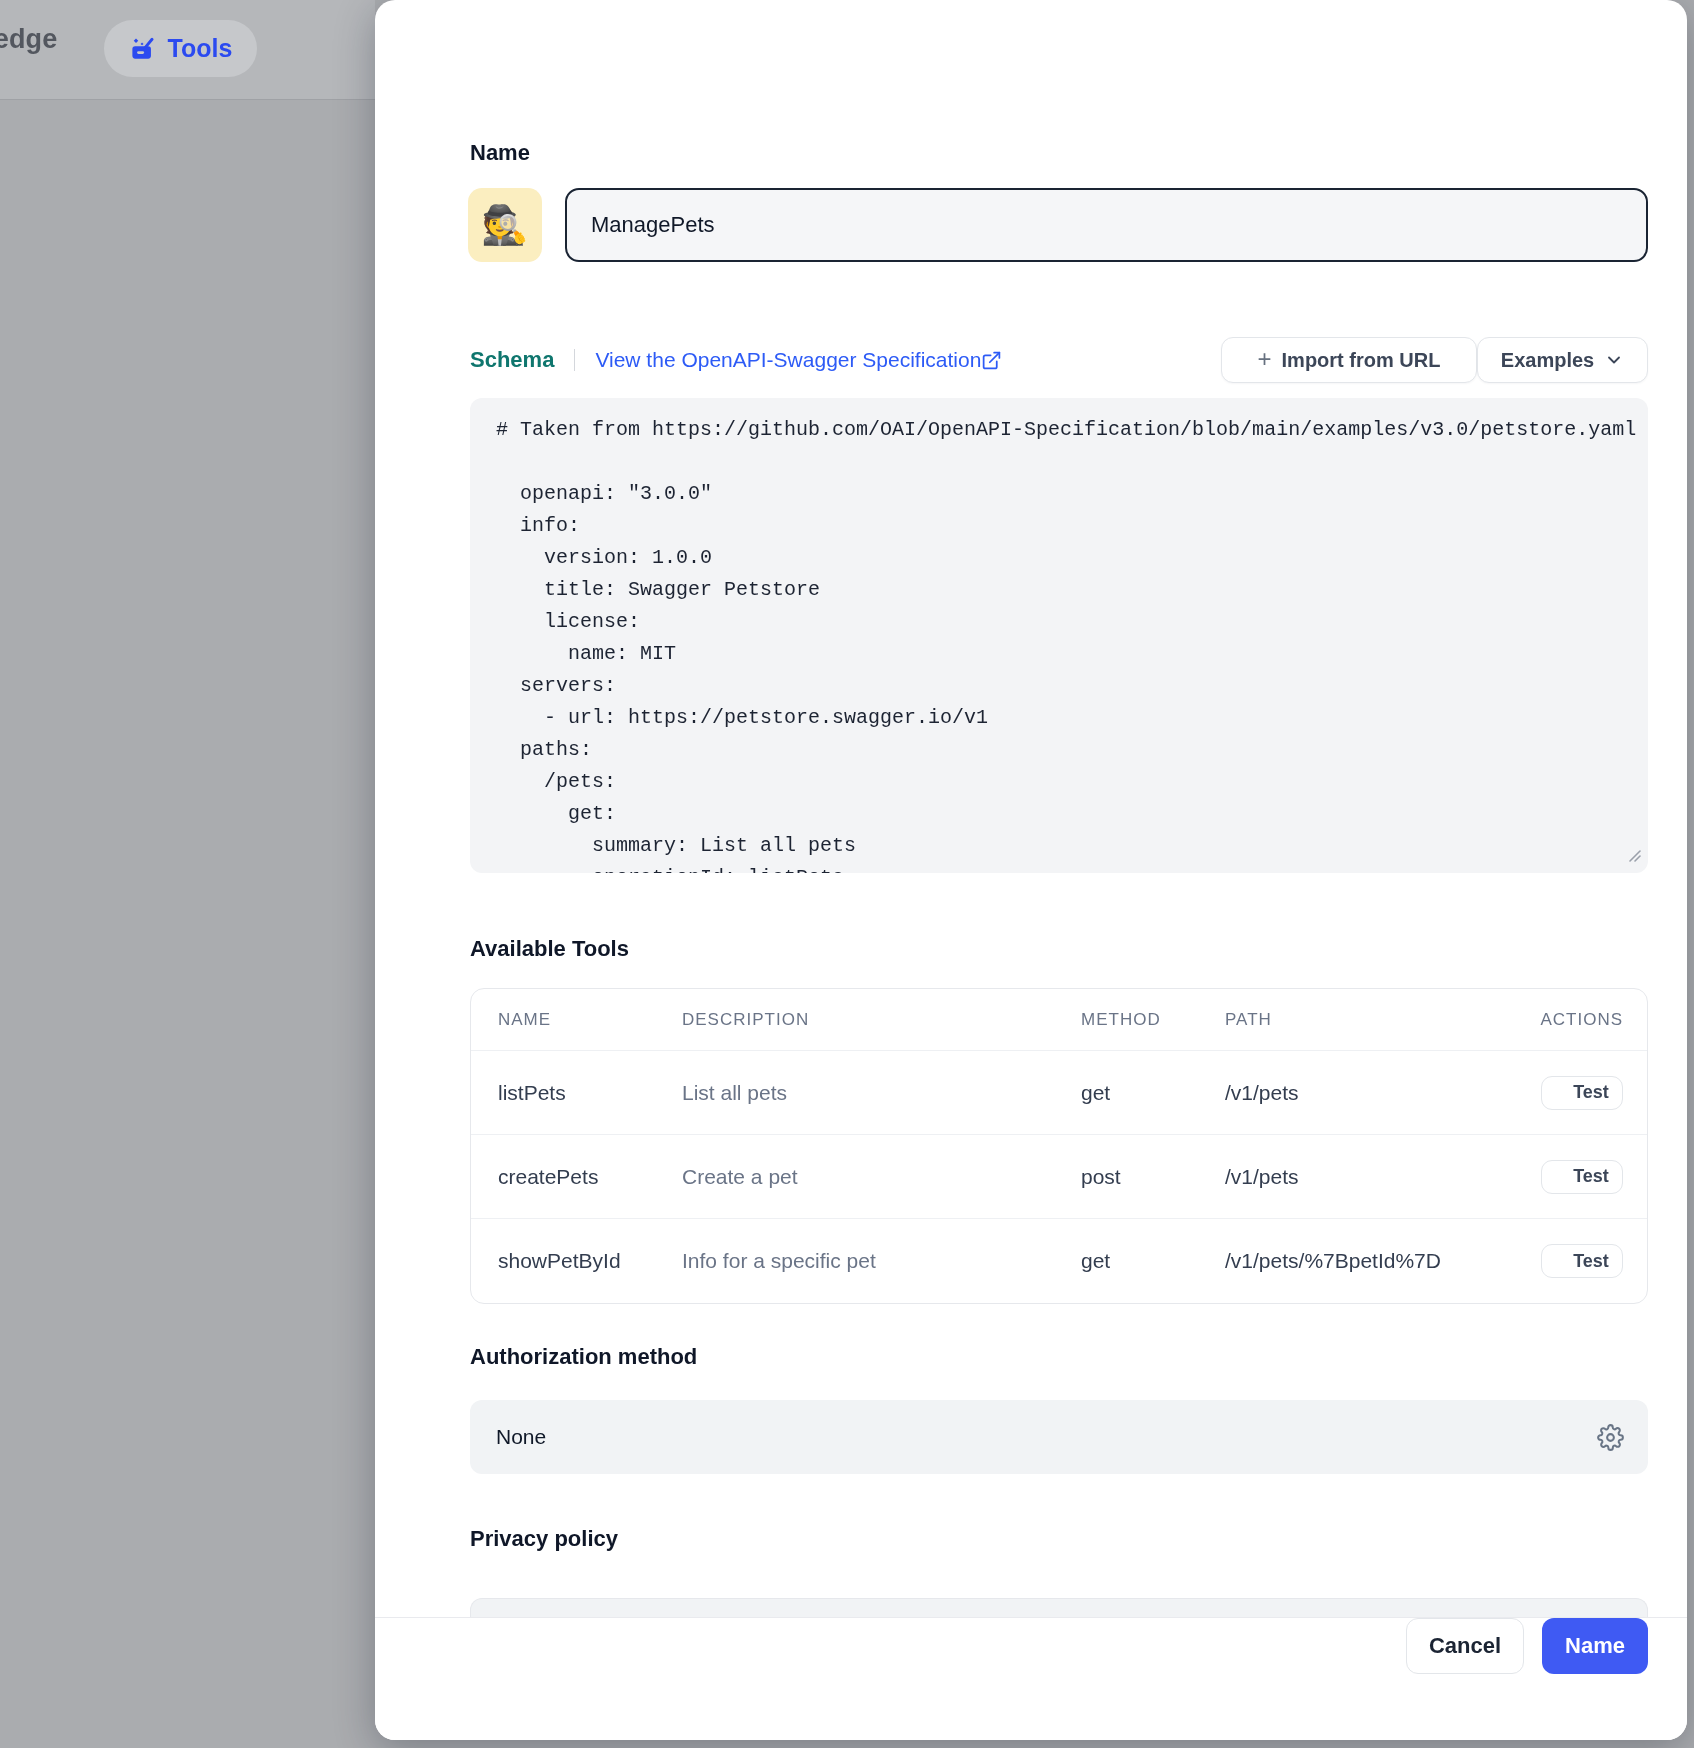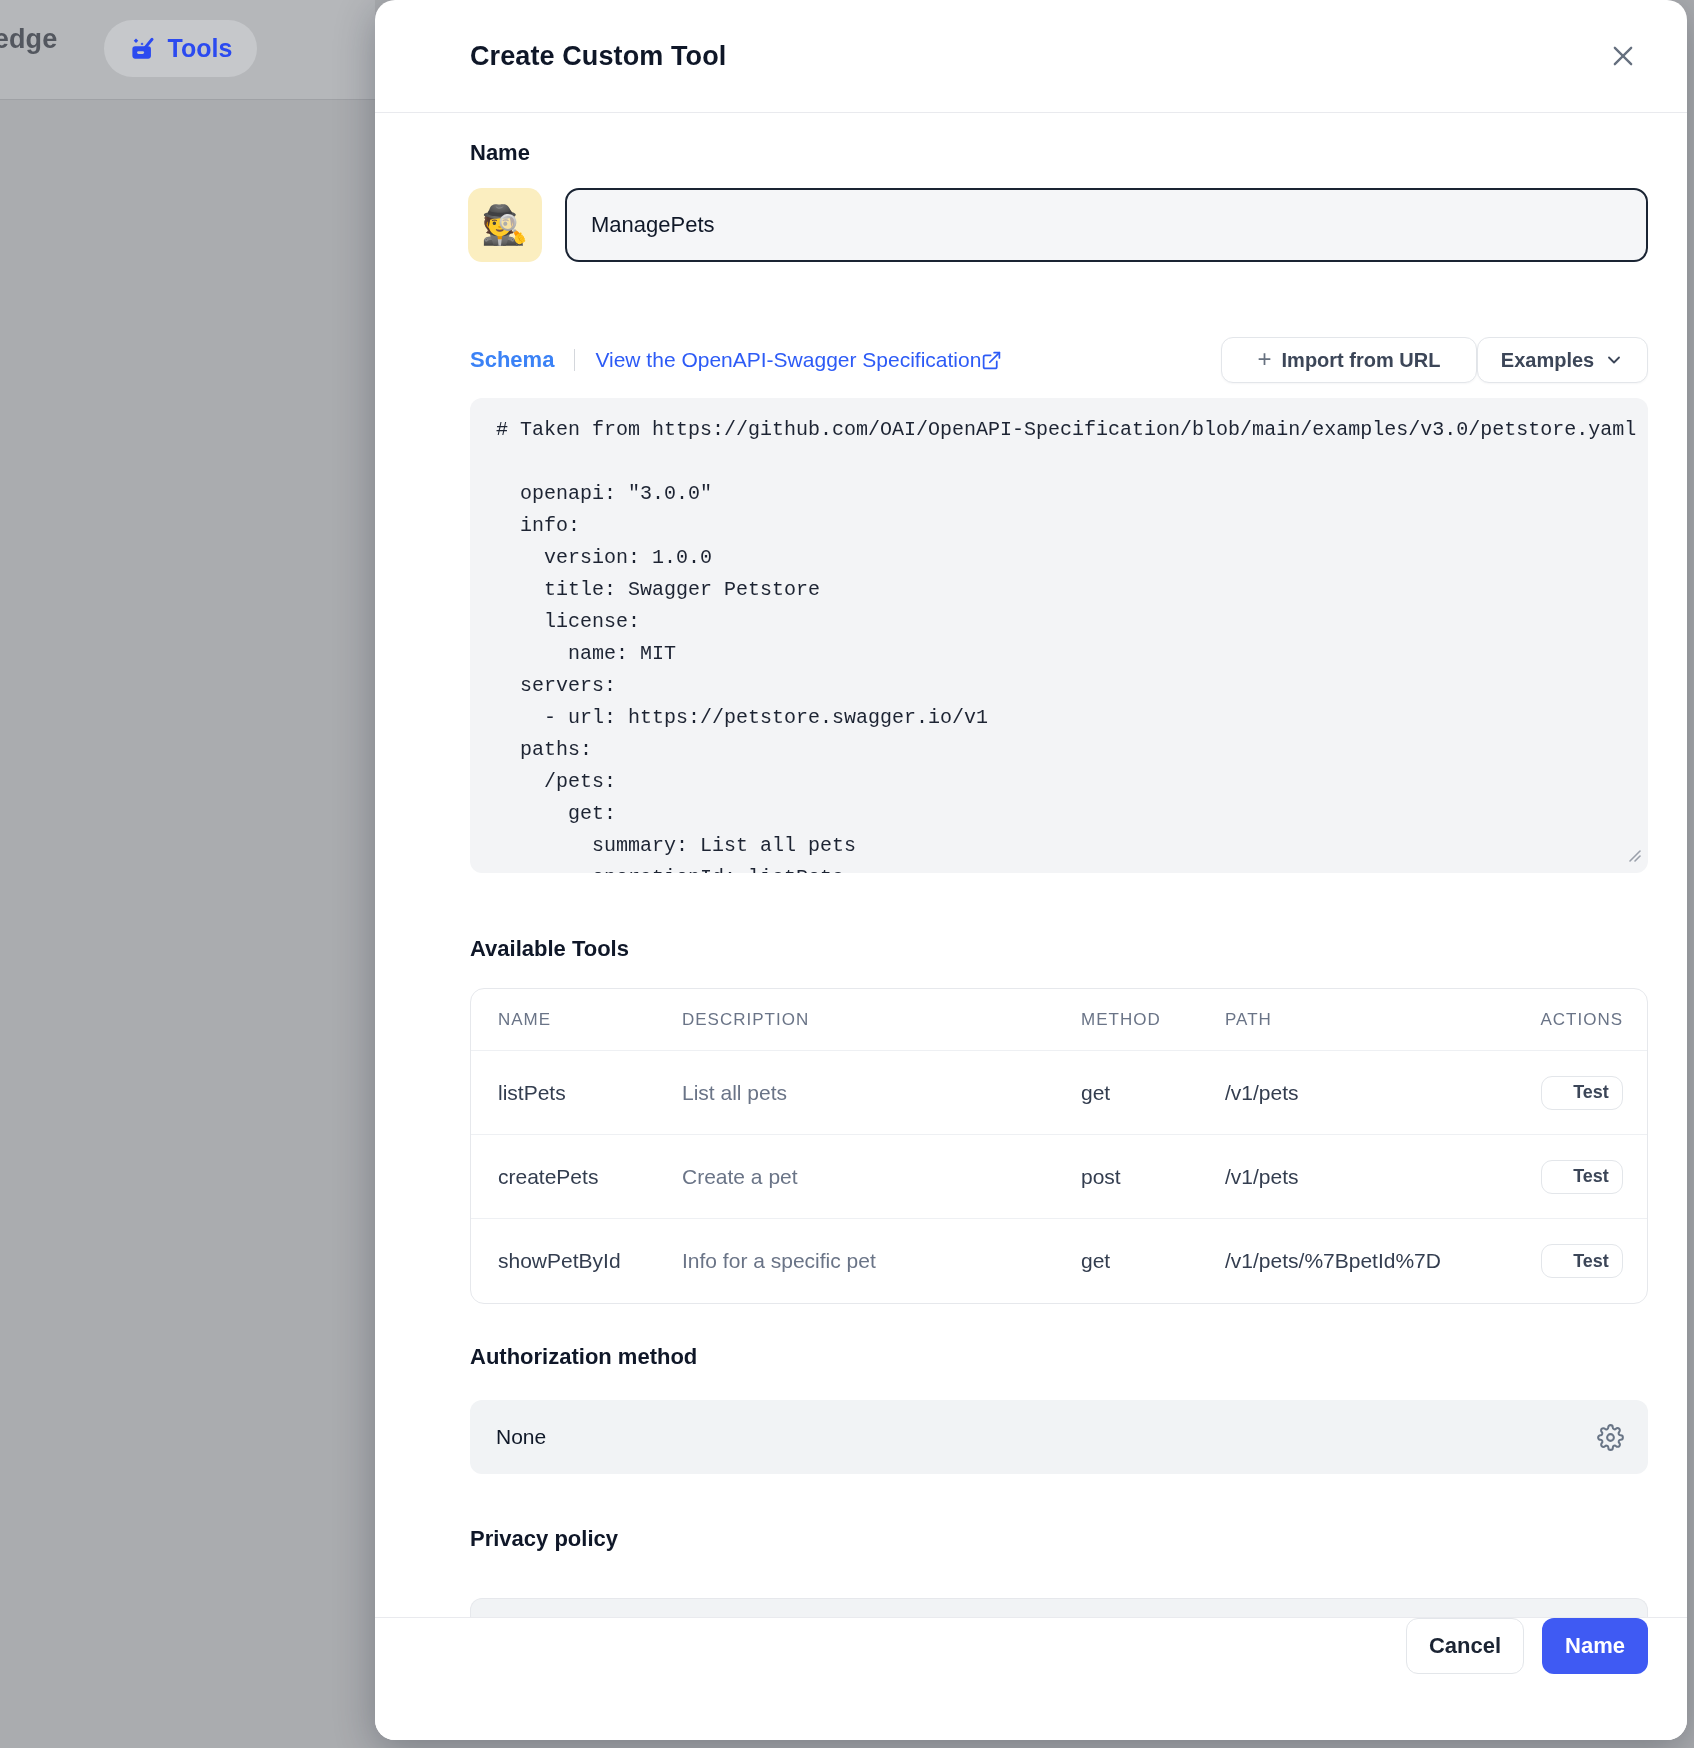--- a/index.html
+++ b/index.html
@@ -61,21 +61,21 @@
     background:#f5f6f8; border:2.5px solid #1a2433; border-radius:14px;
     font-size:22px; color:#101828; padding:0 24px;
     font-family:inherit;
   }
 
   
   .schema-row{
     position:absolute; left:95px; top:336px; width:1178px; height:48px;
     display:flex; align-items:center;
   }
-  .schema-label{ font-size:22px; font-weight:700; color:#3b82f6; }
+  .schema-label{ font-size:22px; font-weight:700; color:#0f766e; }
   .v-divider{ width:1px; height:22px; background:#d4d7dc; margin:0 20px; }
   .schema-link{
     display:flex; align-items:center; gap:0;
     font-size:21px; font-weight:500; color:#2d5bf6; cursor:pointer;
   }
   .pill-btn{
     height:46px; border:1.5px solid #e3e6ea; border-radius:12px; background:#fff;
     display:flex; align-items:center; justify-content:center; gap:10px;
     font-size:20px; font-weight:600; color:#3c4658; cursor:pointer;
     box-shadow:0 1px 2px rgba(16,24,40,.04);
@@ -171,29 +171,20 @@
         <path d="M6.2 3.2 l2 2 l-2 2 l-2 -2 z" fill="#2b4af0"></path>
         <path d="M11.6 6.6 l1.3 1.3 l-1.3 1.3 l-1.3 -1.3 z" fill="#2b4af0"></path>
       </svg>
     </span>
     <span class="label">Tools</span>
   </div>
 </div>
 
 <div class="modal">
 
-  <div class="modal-header">
-    <div class="modal-title">Create Custom Tool</div>
-    <div class="close-btn">
-      <svg width="28" height="28" viewBox="0 0 24 24" fill="none" stroke="currentColor" stroke-width="2" stroke-linecap="round">
-        <line x1="5" y1="5" x2="19" y2="19"></line>
-          <line x1="19" y1="5" x2="5" y2="19"></line>
-      </svg>
-    </div>
-  </div>
 
   <div class="section-label name-label">Name</div>
   <div class="emoji-tile">
     <span>🕵️</span>
   </div>
   <input class="name-input" type="text" value="ManagePets" style="">
 
   <div class="schema-row">
     <span class="schema-label">Schema</span>
     <span class="v-divider"></span>

